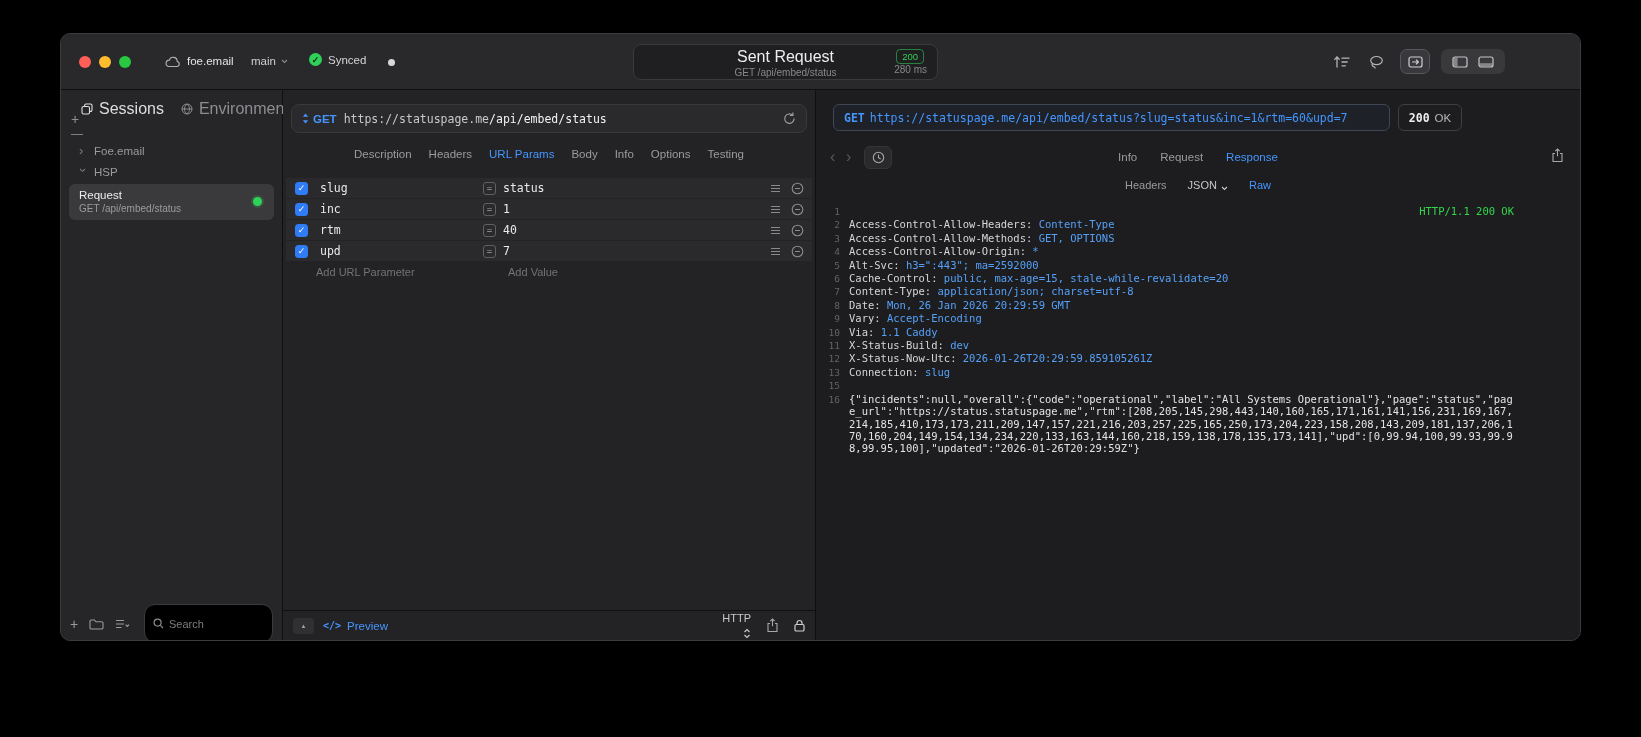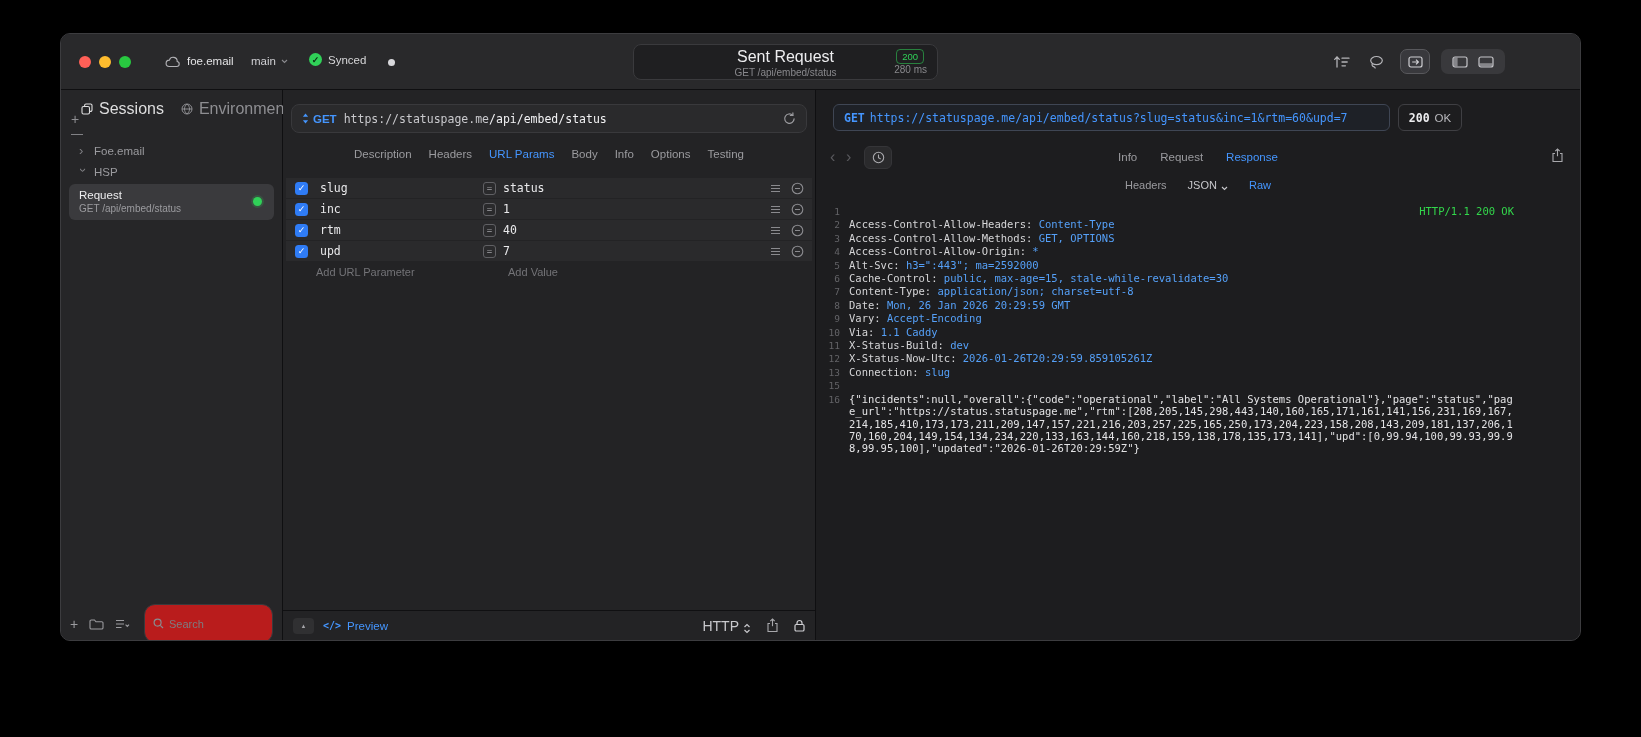--- a/index.html
+++ b/index.html
@@ -51,21 +51,21 @@
   .tree { position:absolute; left:8px; right:8px; top:50px; }
   .tree-row { display:flex; align-items:center; height:21px; gap:7px; padding-left:10px; font-size:11.5px; color:#9b9b9f; }
   .chev { display:inline-block; font-size:13px; color:#7f7f83; width:8px; line-height:10px; }
   .chev.down { transform:rotate(90deg); }
   .req-card { margin-top:2px; background:#3a3a3d; border-radius:6px; padding:5px 10px 6px; position:relative; }
   .req-title { font-size:11.5px; color:#ececee; }
   .req-sub { font-size:10px; color:#9b9b9f; margin-top:2px; }
   .req-dot { position:absolute; right:12px; top:13px; width:9px; height:9px; border-radius:50%; background:#30d158; box-shadow:0 0 0 2px rgba(48,209,88,.18); }
   .sb-bottom { position:absolute; left:0; right:0; bottom:0; height:33px; display:flex; align-items:center; padding:0 9px; gap:11px; color:#9b9b9f; }
   .sb-bottom .glyph { font-size:14px; line-height:14px; }
-  .sb-search { margin-left:auto; width:129px; height:39px; border-radius:11px; background:#b91c1c; border:1px solid #3a3a3d; display:flex; align-items:center; gap:5px; padding:2px 8px; }
+  .sb-search { margin-left:auto; width:129px; height:39px; border-radius:11px; background:#000000; border:1px solid #3a3a3d; display:flex; align-items:center; gap:5px; padding:2px 8px; }
   .sb-search input { flex:1; min-width:0; background:transparent; border:none; outline:none; color:#d2d2d6; font-size:11px; font-family:"Liberation Sans",sans-serif; }
   .sb-search input::placeholder { color:#7d7d81; }
 
   
   .mono { font-family:"DejaVu Sans Mono", monospace; }
   .url-bar { position:absolute; left:8px; right:8px; top:14px; height:29px; background:#2a2a2c; border:1px solid #39393c; border-radius:8px; display:flex; align-items:center; padding:0 10px; gap:7px; }
   .method-sel { display:inline-flex; align-items:center; gap:4px; color:#4596ff; }
   .method-label { font-size:11.5px; font-weight:bold; color:#4596ff; }
   .url-host { font-size:11.5px; color:#c9c9cd; }
   .url-path { font-size:11.5px; color:#f2f2f4; }
@@ -85,21 +85,21 @@
   .p-value { margin-left:7px; flex:1; font-size:11.5px; color:#e9e9eb; }
   .row-ic { color:#8a8a8e; margin-left:10px; flex:none; }
   .ghost .g1 { width:184px; padding-left:21px; }
   .ghost .g2 { padding-left:29px; }
 
   .mid-bottom { position:absolute; left:0; right:0; bottom:0; height:30px; border-top:1px solid #101012; background:#232325; display:flex; align-items:center; padding:0 10px; gap:9px; }
   .console-btn { width:21px; height:16px; background:#303032; border-radius:4px; display:flex; align-items:center; justify-content:center; font-size:6px; color:#a4a4a8; }
   .preview { display:inline-flex; align-items:center; gap:6px; color:#4596ff; font-size:11.5px; }
   .code-glyph { font-size:10px; font-weight:bold; }
   .mb-right { margin-left:auto; display:inline-flex; align-items:center; gap:15px; color:#a8a8ac; }
-  .http-sel { display:inline-flex; align-items:flex-end; gap:4px; font-size:14px; color:#c8c8cc; }
+  .http-sel { display:inline-flex; align-items:flex-end; gap:4px; font-size:11px; color:#c8c8cc;flex-direction:column; }
 
   
   .resp-url-row { position:absolute; top:14px; left:17px; display:flex; gap:8px; }
   .resp-url-box { width:557px; height:27px; border:1px solid #3f4654; background:#1e2127; border-radius:6px; display:flex; align-items:center; gap:8px; padding:0 10px; overflow:hidden; white-space:nowrap; }
   .resp-method { font-size:11.5px; font-weight:bold; color:#4596ff; }
   .resp-url { font-size:11.5px; color:#4596ff; }
   .resp-status { width:64px; height:27px; border:1px solid #3f3f43; border-radius:6px; display:flex; align-items:center; justify-content:center; gap:5px; }
   .resp-status .sc { font-size:11.5px; font-weight:bold; color:#ededef; }
   .resp-status .st { font-size:11.5px; color:#b9b9bd; }
 
@@ -477,21 +477,21 @@
           <div class="code-line">
               <span class="ln">4</span>
               <span class="code-text"><span class="hname">Access-Control-Allow-Origin:</span><span class="hval">*</span></span>
             </div>
           <div class="code-line">
               <span class="ln">5</span>
               <span class="code-text"><span class="hname">Alt-Svc:</span><span class="hval">h3=":443"; ma=2592000</span></span>
             </div>
           <div class="code-line">
               <span class="ln">6</span>
-              <span class="code-text"><span class="hname">Cache-Control:</span><span class="hval">public, max-age=15, stale-while-revalidate=30</span></span>
+              <span class="code-text"><span class="hname">Cache-Control:</span><span class="hval">public, max-age=15, stale-while-revalidate=20</span></span>
             </div>
           <div class="code-line">
               <span class="ln">7</span>
               <span class="code-text"><span class="hname">Content-Type:</span><span class="hval">application/json; charset=utf-8</span></span>
             </div>
           <div class="code-line">
               <span class="ln">8</span>
               <span class="code-text"><span class="hname">Date:</span><span class="hval">Mon, 26 Jan 2026 20:29:59 GMT</span></span>
             </div>
           <div class="code-line">

